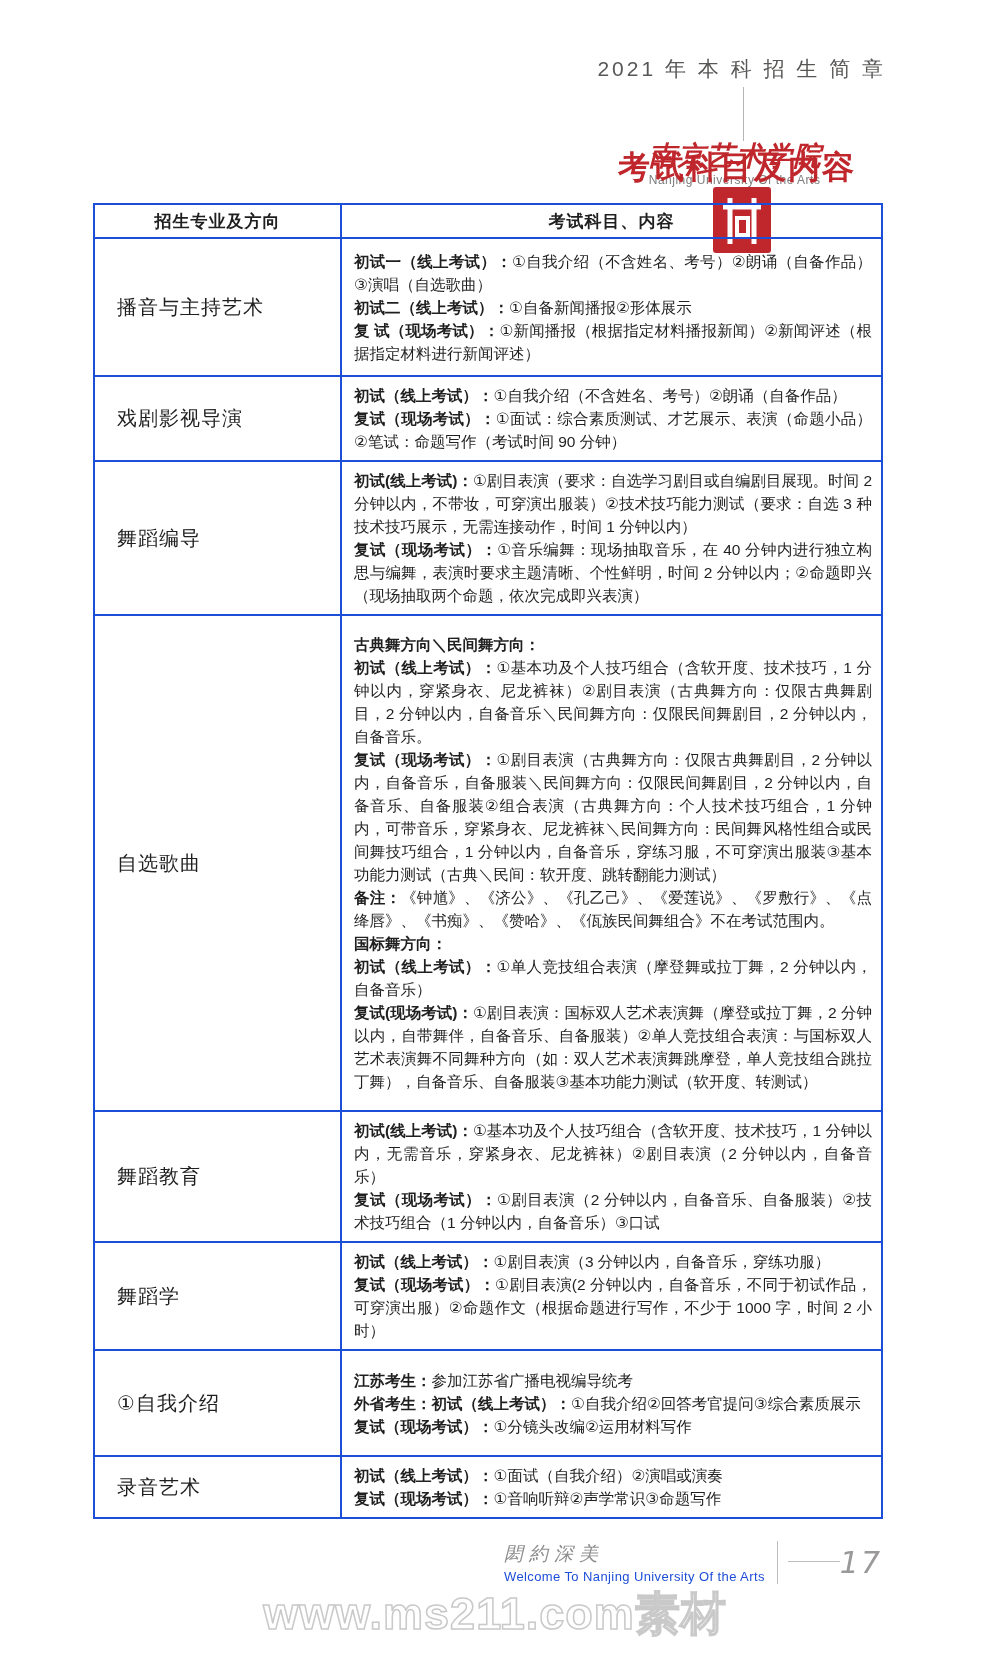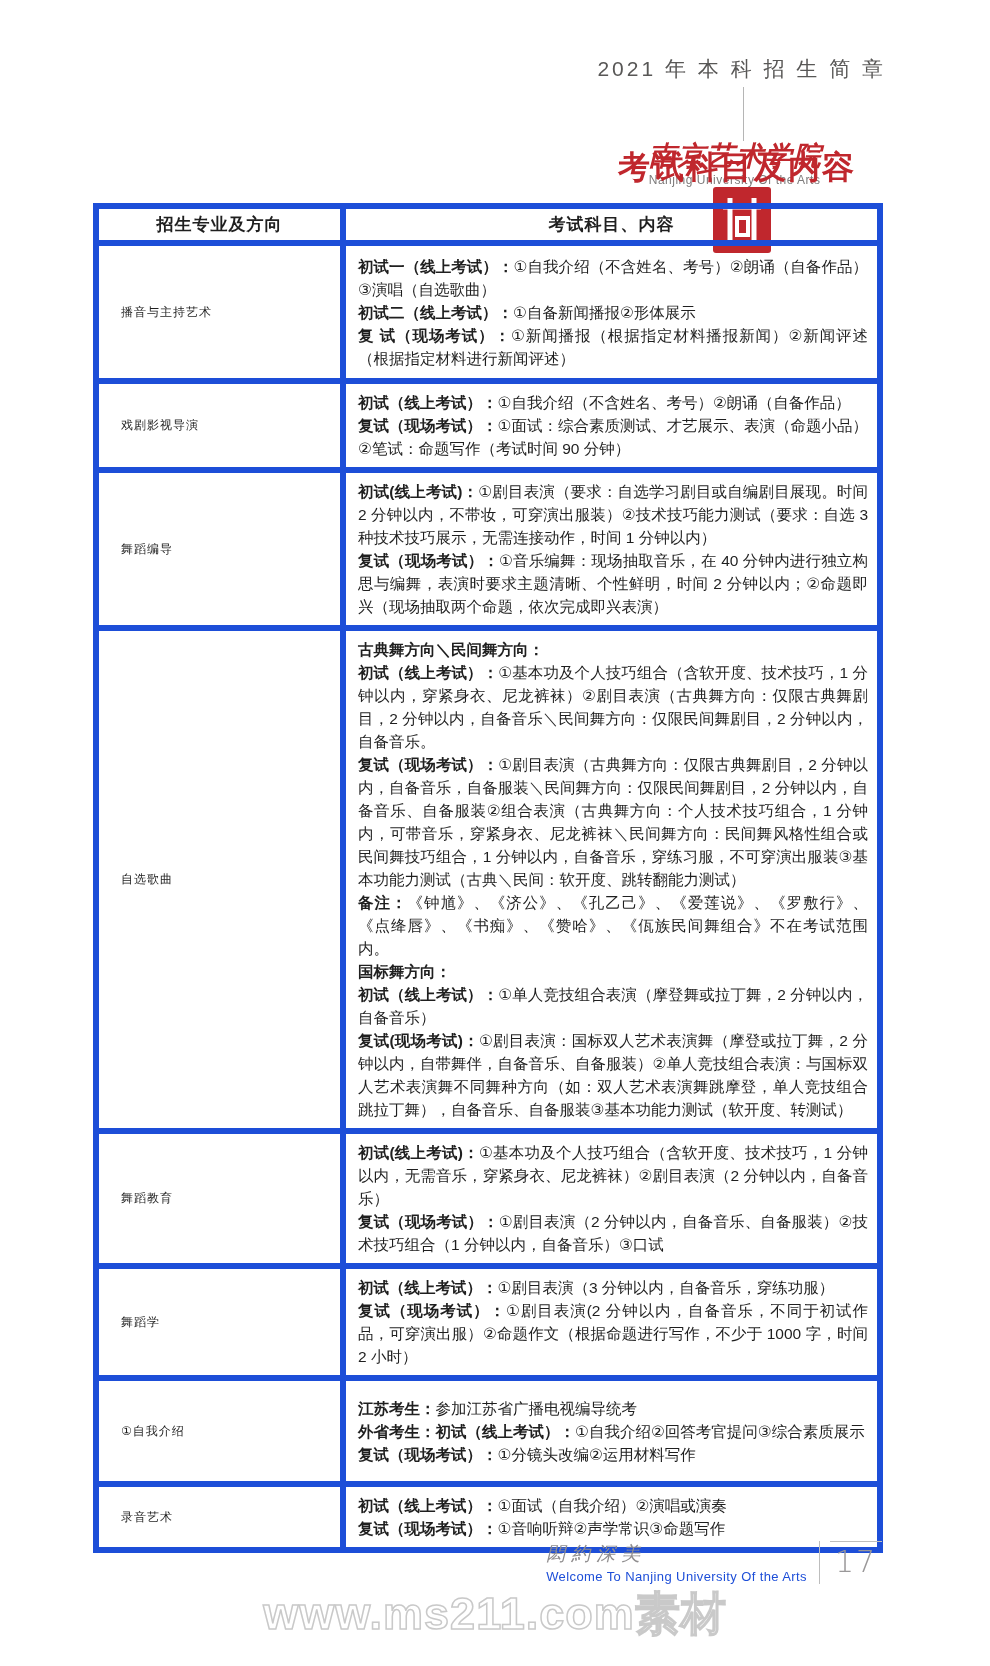--- a/index.html
+++ b/index.html
@@ -31,49 +31,49 @@
   
   .sec-title {
     position:absolute; top:146px; right:134px;
     font-size:32px; font-weight:bold; color:#c0272d; letter-spacing:2px;
   }
   
   table.exam {
     position:absolute; left:93px; top:203px; width:790px;
     border-collapse:collapse; table-layout:fixed;
   }
-  table.exam th, table.exam td { border:6px solid #1d4ed8; }
+  table.exam th, table.exam td { border:2px solid #1d4ed8; }
   table.exam th {
     height:34px; font-size:17px; font-weight:bold; text-align:center;
     letter-spacing:1px; padding:4px 0;
   }
   col.c1 { width:247px; }
   td.major-cell {
-    vertical-align:middle; font-size:12px; padding-left:22px;
+    vertical-align:middle; font-size:20px; padding-left:22px;
     letter-spacing:1px;
   }
   td.content-cell {
     vertical-align:middle; font-size:15.5px; line-height:23px;
     padding:7px 9px 7px 12px; text-align:justify;
   }
   td.content-cell .b { font-weight:bold; }
   
   .footer {
     position:absolute; right:104px; bottom:82px;
     display:flex; align-items:stretch;
   }
   .foot-text { padding-right:12px; align-self:flex-end; }
   .foot-motto {
     font-family:"DejaVu Serif","Liberation Serif",serif;
     font-size:19px; color:#8f8d8e; letter-spacing:6px; font-style:italic;
   }
   .foot-welcome { font-size:13px; color:#1d4ed8; margin-top:2px; letter-spacing:0.4px; }
   .foot-div { width:1px; background:#bdbdbd; }
   .foot-page {
-    padding:0 4px 0 10px; display:flex; flex-direction:column; align-items:center;
+    padding:0 4px 0 10px; display:flex; flex-direction:row; align-items:center;font-style:italic;
   }
   .foot-page-line { width:52px; height:1px; background:#bdbdbd; margin-bottom:2px; }
   .foot-page-num {
     font-size:30px; color:#9a9899; font-weight:300; letter-spacing:2px;
     font-family:"DejaVu Sans","Liberation Sans",sans-serif;
   }
   
   .watermark {
     position:absolute; left:50%; bottom:22px; transform:translateX(-50%);
     font-size:45px; font-weight:bold; white-space:nowrap;

